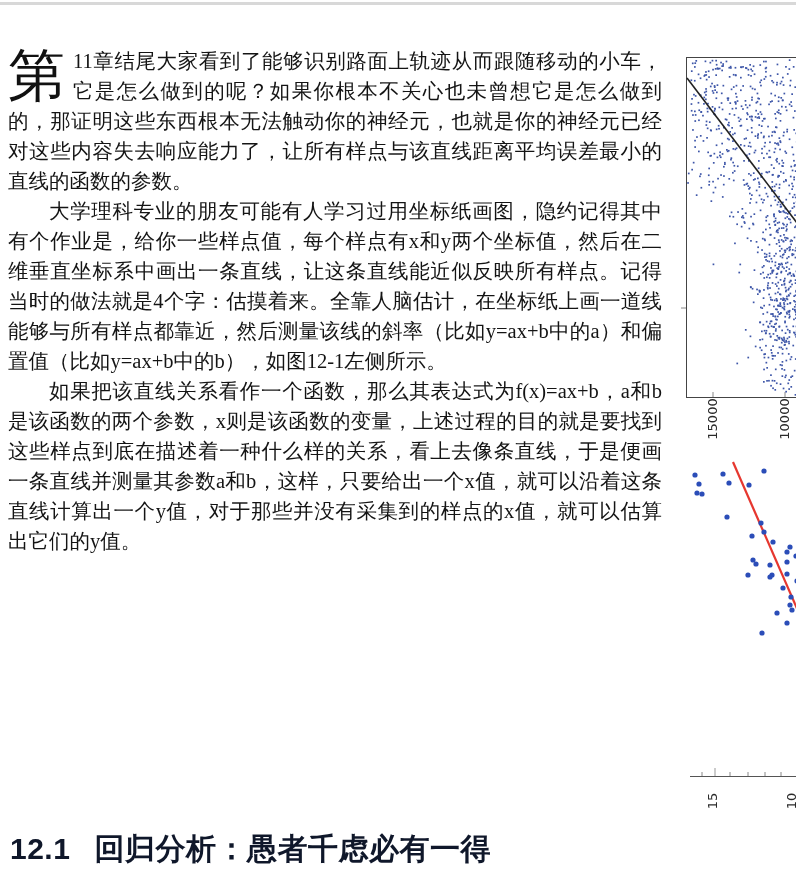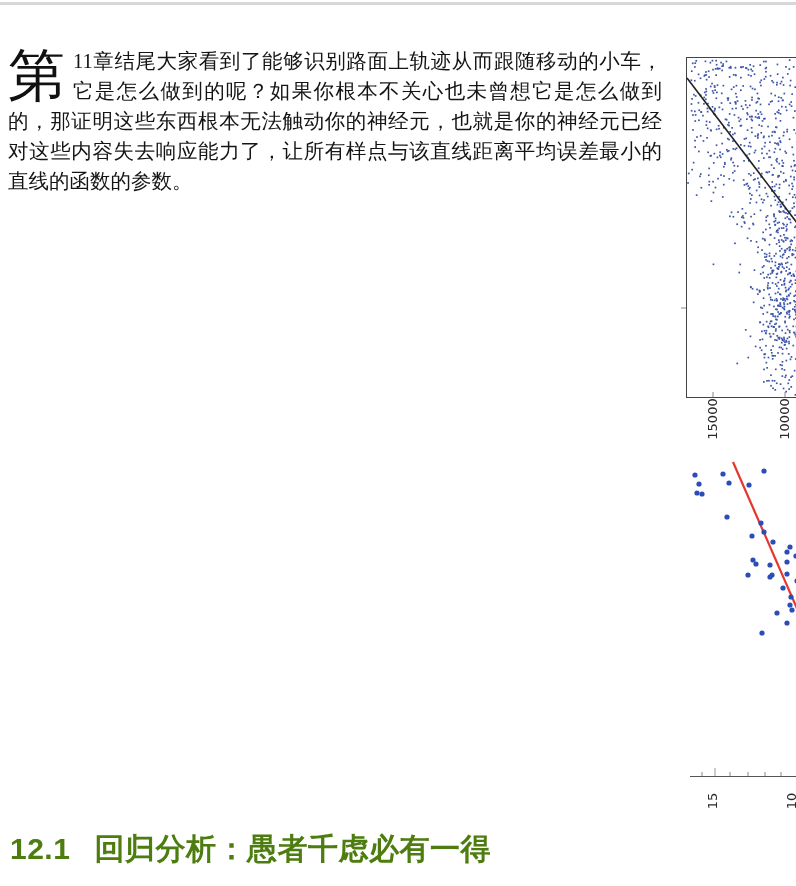--- a/index.html
+++ b/index.html
@@ -12,38 +12,40 @@
     position:absolute;left:8px;top:46px;width:654px;
     font-size:20.5px;line-height:30px;color:#141414;
     text-align:justify;
   }
   p.para{margin:0;padding:0;}
   p.indent{text-indent:2em;}
   .dropcap{float:left;font-size:57px;line-height:54px;padding:3px 8px 0 0;color:#111;}
   .section-heading{
     position:absolute;left:10px;top:829px;white-space:nowrap;
     font-family:"Liberation Sans",sans-serif;font-weight:bold;
-    font-size:30px;color:#4d7c0f;letter-spacing:0.5px;
+    font-size:30px;color:#0f172a;letter-spacing:0.5px;
   }
   .section-heading .ht{margin-left:24px;}
   .figure{position:absolute;overflow:visible;}
   .figure svg{position:absolute;left:0;top:0;overflow:visible;}
   .rot-label{
     position:absolute;font-family:"DejaVu Sans","Liberation Sans",sans-serif;
     font-size:13px;color:#2a2a2a;text-align:center;height:14px;line-height:14px;
     transform:rotate(-90deg);
   }
 </style>
 </head>
 <body>
 
 <div class="top-rule"></div>
 
 <div class="text-col">
   <p class="para"><span class="dropcap">第</span><span>11章结尾大家看到了能够识别路面上轨迹从而跟随移动的小车，它是怎么做到的呢？如果你根本不关心也未曾想它是怎么做到的，那证明这些东西根本无法触动你的神经元，也就是你的神经元已经对这些内容失去响应能力了，让所有样点与该直线距离平均误差最小的直线的函数的参数。</span></p>
+  <p class="para indent">大学理科专业的朋友可能有人学习过用坐标纸画图，隐约记得其中有个作业是，给你一些样点值，每个样点有x和y两个坐标值，然后在二维垂直坐标系中画出一条直线，让这条直线能近似反映所有样点。记得当时的做法就是4个字：估摸着来。全靠人脑估计，在坐标纸上画一道线能够与所有样点都靠近，然后测量该线的斜率（比如y=ax+b中的a）和偏置值（比如y=ax+b中的b），如图12-1左侧所示。</p>
+  <p class="para indent">如果把该直线关系看作一个函数，那么其表达式为f(x)=ax+b，a和b是该函数的两个参数，x则是该函数的变量，上述过程的目的就是要找到这些样点到底在描述着一种什么样的关系，看上去像条直线，于是便画一条直线并测量其参数a和b，这样，只要给出一个x值，就可以沿着这条直线计算出一个y值，对于那些并没有采集到的样点的x值，就可以估算出它们的y值。</p>
 </div>
 
 <div class="figure" style="left:680px;top:50px;width:116px;height:400px;">
   <svg id="svg-top" width="140" height="400">
       <path d="M6,347 V7 H140 M6,347 H140" stroke="#444" fill="none" stroke-width="1" shape-rendering="crispEdges"></path>
       <line x1="33" y1="342" x2="33" y2="347" stroke="#888"></line>
       <line x1="105" y1="342" x2="105" y2="347" stroke="#888"></line>
       <line x1="1" y1="258" x2="6" y2="258" stroke="#888"></line>
       <rect x="14.4" y="70.2" width="1.7" height="1.7" fill="#3e56a8"></rect>
       <rect x="111.7" y="119.6" width="1.7" height="1.7" fill="#3e56a8"></rect>

